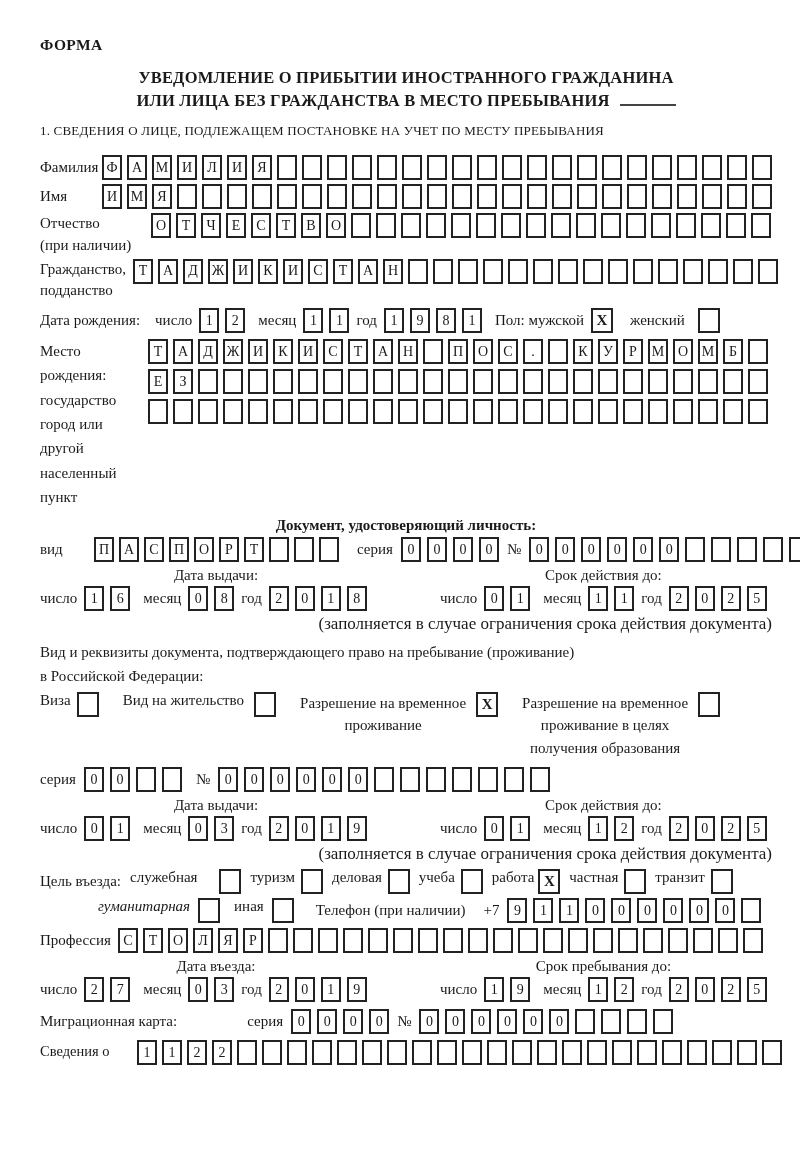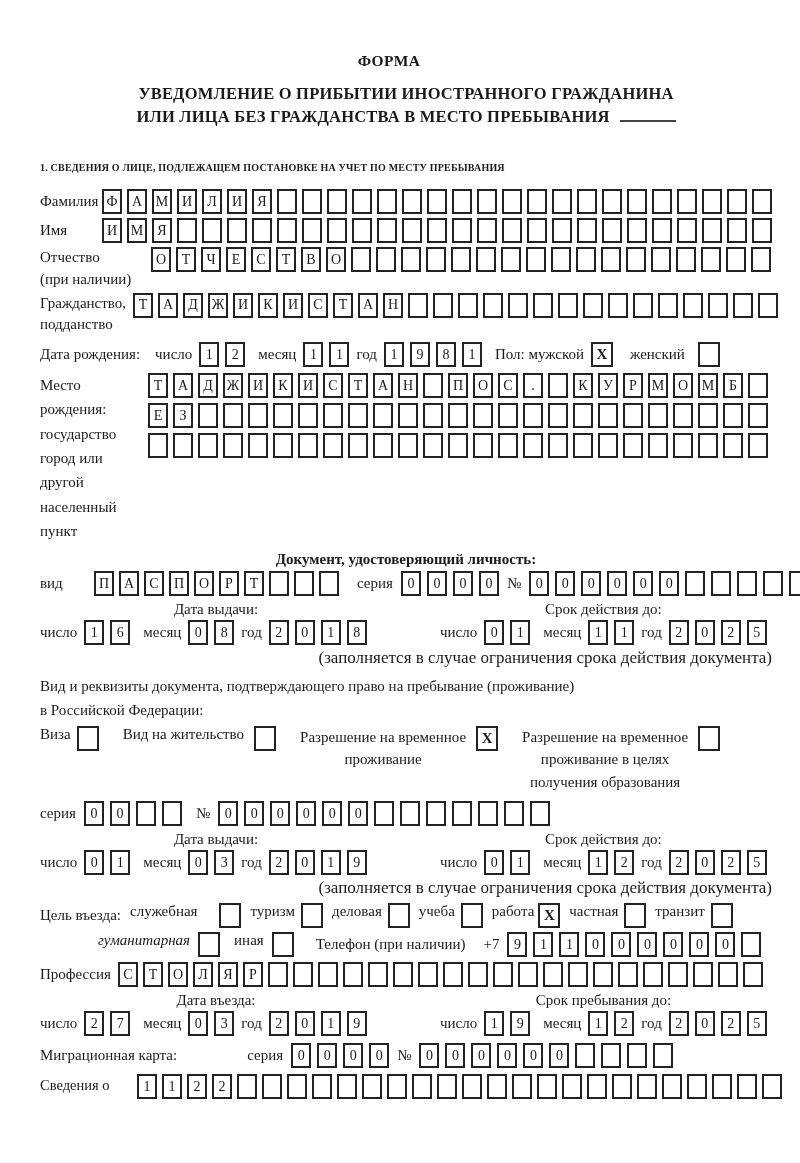--- a/index.html
+++ b/index.html
@@ -4,24 +4,24 @@
 <style>
   * { box-sizing: border-box; margin: 0; padding: 0; }
   html,body { background:#e8e8e8; }
   .page {
     width: 800px; height: 1163px; margin: 0 auto; background: #ffffff;
     color: #1a1a1a; font-family: "Liberation Serif", "DejaVu Serif", serif;
     font-size: 15px; padding: 34px 28px 16px 40px; overflow: hidden; position: relative;
   }
   .ref-block { margin-left: 528px; line-height: 1.26; font-size: 14.5px; }
   .ref-gap { margin-top: 5px; }
-  .forma { text-align: center; padding-right: 34px; font-weight: bold; margin-top: 18px; font-size: 15.5px; letter-spacing: .4px; }
+  .forma { text-align: left; padding-right: 34px; font-weight: bold; margin-top: 2px; font-size: 15.5px; letter-spacing: .4px; }
   .title { text-align: center; font-weight: bold; font-size: 16.5px; margin-top: 12px; line-height: 1.4; letter-spacing: .2px; }
   .uline { display: inline-block; width: 56px; border-bottom: 2.5px solid #444; margin-left: 10px; vertical-align: baseline; }
-  .sec-heading { font-weight: bold; font-size: 10px; margin-top: 34px; letter-spacing: .2px; white-space: nowrap; }
+  .sec-heading { font-weight: normal; font-size: 13px; margin-top: 11px; letter-spacing: .2px; white-space: nowrap; }
 
   .frow { display: flex; align-items: center; margin-top: 4px; }
   .top  { align-items: flex-start; }
   .boxes { display: inline-flex; gap: 5px; flex: none; }
   .boxes.dg { gap: 6px; }
   .box, .cbox {
     width: 20px; height: 25px; border: 2px solid #222; flex: none;
     display: inline-flex; align-items: center; justify-content: center;
     font-size: 14px; background: #fff;
   }

